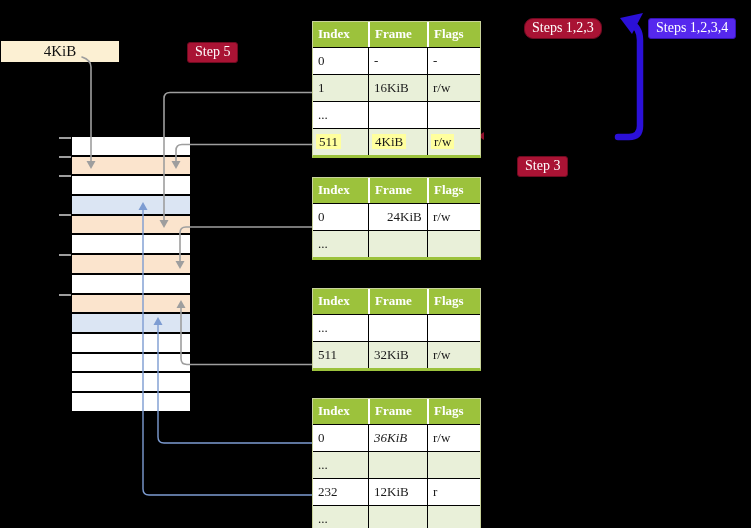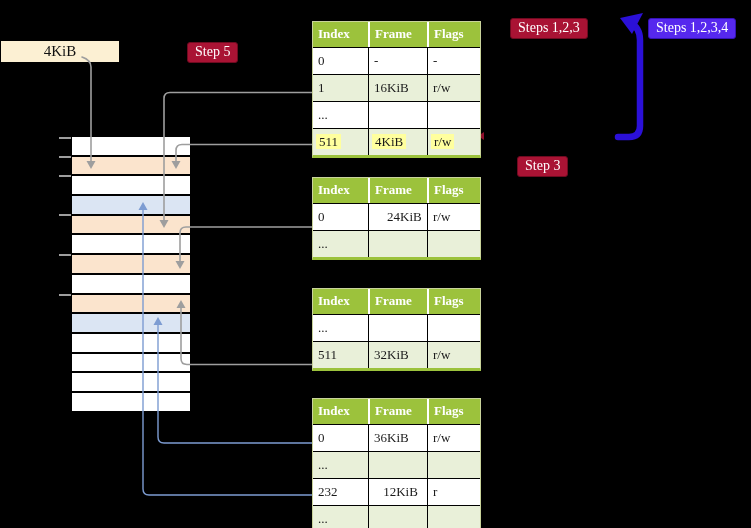--- a/index.html
+++ b/index.html
@@ -7,21 +7,21 @@
           font-family:"Liberation Serif","DejaVu Serif",serif;}
   
   #box4kib{position:absolute;left:1px;top:41px;width:118px;height:21px;line-height:21px;
            text-align:center;font-size:15px;color:#111;}
   
   .badge{position:absolute;font-size:14px;line-height:16px;color:#fff;padding:1px 7px 2px;
          border-radius:3px;white-space:nowrap;}
   .badge.red{background:#a91334;border:1px solid #6f0a20;}
   .badge.blue{background:#5628ee;border:1px solid #3512b6;}
   #badge-step0{left:187px;top:42px;}
-  #badge-steps123{left:510px;top:18px;}
+  #badge-steps123{left:524px;top:18px;border-radius:9px;}
   #badge-steps1234{left:648px;top:18px;}
   #badge-step4{left:517px;top:156px;}
   
   #memcol{position:absolute;left:72px;top:137px;width:118px;}
   .memrow{width:118px;margin-bottom:2px;}
   .tick{position:absolute;left:59px;width:12px;height:2px;background:#9e9e9e;}
   
   .ptable{position:absolute;border:1px solid #c9d39b;border-bottom:3px solid #9cc23c;
           background:#fff;}
   .prow{display:flex;}
@@ -156,31 +156,31 @@
       </div>
     </div>
     <div class="ptable" style="left: 312px; top: 398px;">
       <div class="prow head">
         <div class="pcell" style="width: 55px;">Index</div>
         <div class="pcell" style="width: 59px;">Frame</div>
         <div class="pcell" style="width: 53px;">Flags</div>
       </div>
       <div class="prow body">
         <div class="pcell" style="width: 55px;">0</div>
-        <div class="pcell" style="width: 59px;">36KiB</div>
+        <div class="pcell" style="width: 59px; font-style: italic;">36KiB</div>
         <div class="pcell" style="width: 53px;">r/w</div>
       </div>
       <div class="prow body shade">
         <div class="pcell" style="width: 55px;">...</div>
         <div class="pcell" style="width: 59px;"></div>
         <div class="pcell" style="width: 53px;"></div>
       </div>
       <div class="prow body">
         <div class="pcell" style="width: 55px;">232</div>
-        <div class="pcell" style="width: 59px; text-align: center;">12KiB</div>
+        <div class="pcell" style="width: 59px;">12KiB</div>
         <div class="pcell" style="width: 53px;">r</div>
       </div>
       <div class="prow body shade">
         <div class="pcell" style="width: 55px;">...</div>
         <div class="pcell" style="width: 59px;"></div>
         <div class="pcell" style="width: 53px;"></div>
       </div>
     </div>
   </div>
 

